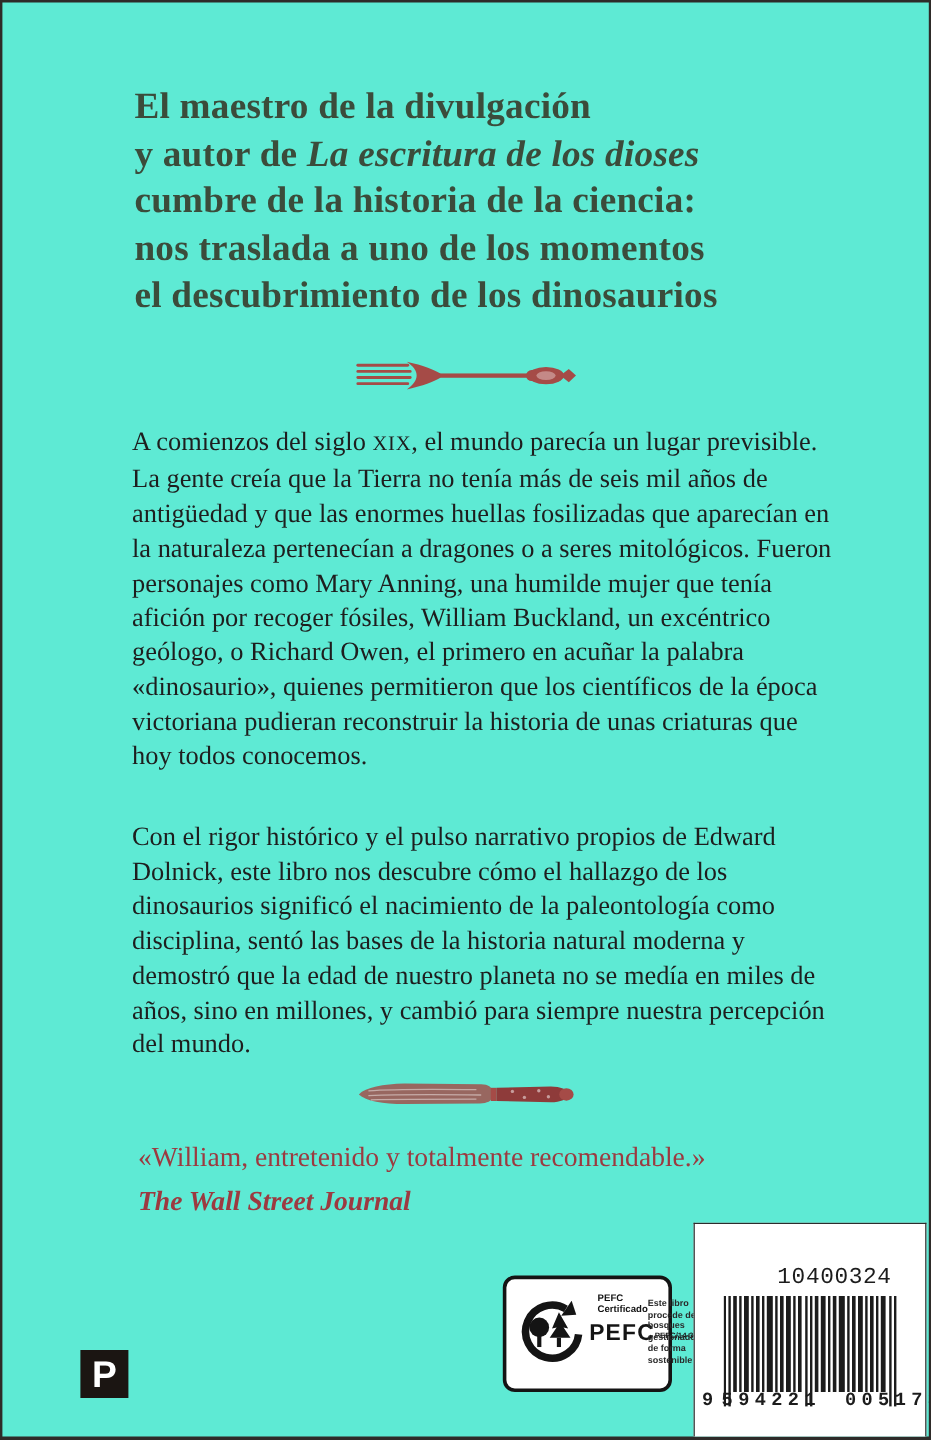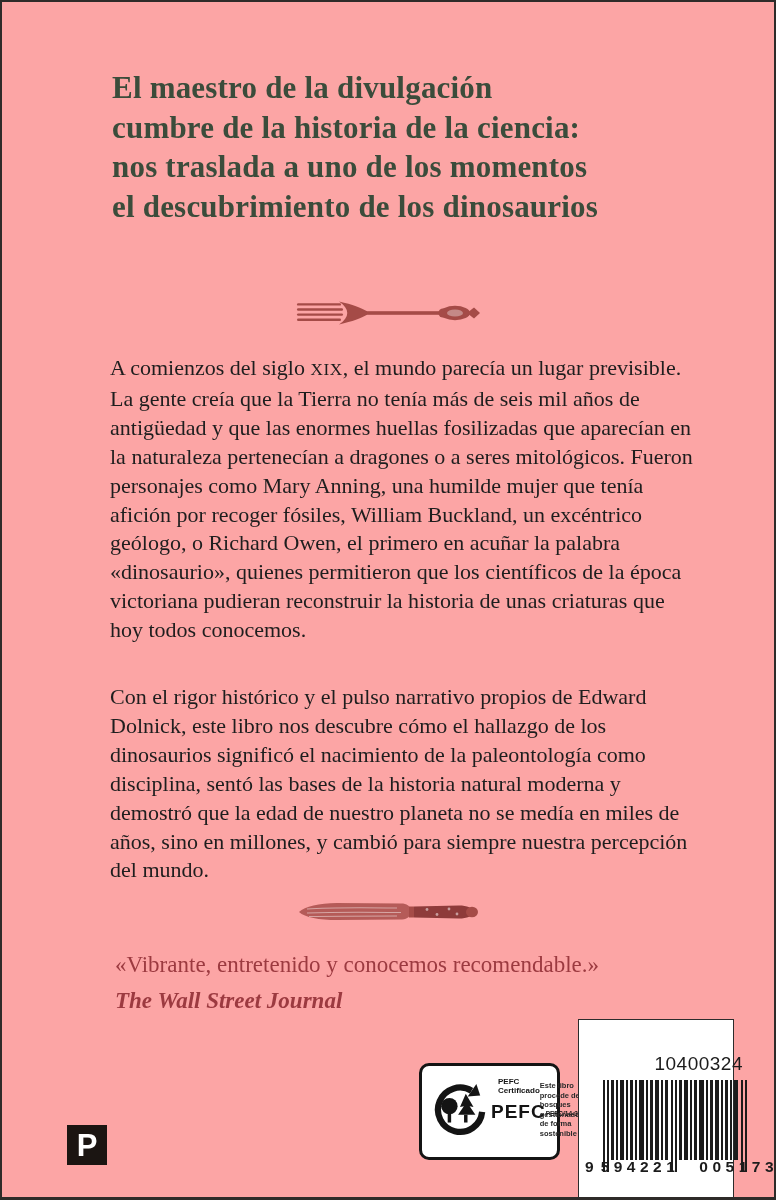--- a/index.html
+++ b/index.html
@@ -1,19 +1,19 @@
 <!DOCTYPE html>
 <html><head>
 <meta charset="utf-8">
 <style>
   html,body{margin:0;padding:0;background:#e8e8e8;}
   .page{
     position:relative;
     width:776px;height:1200px;
-    background:#fca5a5;
+    background:#5eead4;
     box-sizing:border-box;
     border:2px solid #2e2b29;
     border-bottom-width:3px;
     overflow:hidden;
     font-family:"Liberation Serif", serif;
   }
   .headline{
     position:absolute;left:110px;top:66px;width:580px;
     font-weight:bold;font-size:31px;line-height:39.5px;
     color:#3b4c3b;letter-spacing:.2px;
@@ -43,23 +43,23 @@
   }
   .pefc-left{width:64px;display:flex;align-items:center;}
   .pefc-acronym{font-weight:bold;font-size:19px;letter-spacing:1px;color:#141414;line-height:17px;margin-top:-2px;}
   .pefc-license{font-size:6.5px;font-weight:bold;color:#141414;margin-top:2px;white-space:nowrap;}
   .pefc-right{flex:1;padding-left:5px;display:flex;flex-direction:row;color:#141414;}
   .pefc-cert{font-size:8px;font-weight:bold;margin-top:6px;}
   .pefc-desc{font-size:7.5px;line-height:9.5px;margin-top:10px;font-weight:bold;color:#2a2a2a;}
   .pefc-web{font-size:7.5px;font-weight:bold;margin-top:9px;text-align:right;}
   
   .barcode-box{
-    position:absolute;left:576px;top:1017px;width:156px;height:181px;
+    position:absolute;left:576px;top:1017px;width:194px;height:181px;
     box-sizing:border-box;border:1px solid #2c2c2c;border-bottom:none;
-    background:#fff;font-family:Liberation Sans, sans-serif;color:#1c1c1c;
+    background:#fff;font-family:Liberation Mono, monospace;color:#1c1c1c;
   }
   .bc-number{
     position:absolute;top:33px;left:0;width:164px;text-align:right;
     font-size:19px;letter-spacing:.5px;
   }
   .bc-bars{position:absolute;left:24px;top:60px;}
   .bc-digits{
     position:absolute;left:6px;top:138px;width:176px;
     font-size:15.5px;font-weight:bold;display:flex;align-items:flex-start;
   }
@@ -78,20 +78,21 @@
   .pub-p{color:#fff;font-weight:bold;font-size:31px;line-height:31px;margin-top:1px;}
   .pub-rest{color:#1b1512;font-weight:bold;font-size:29.5px;letter-spacing:.5px;margin-left:1px;}
 </style>
 </head>
 <body>
 
 <div class="page">
 
   <div class="headline">
     <div>El maestro de la divulgación</div>
+    <div><span>y autor de </span><span class="it">La escritura de los dioses</span></div>
     <div>cumbre de la historia de la ciencia:</div>
     <div>nos traslada a uno de los momentos</div>
     <div>el descubrimiento de los dinosaurios</div>
   </div>
 
   <div class="ornament fork">
     <svg width="186" height="28" viewBox="0 0 186 28">
       <g fill="#a54b47">
         <rect x="2" y="4.2" width="44" height="2.4" rx="1.2"></rect>
         <rect x="2" y="9.3" width="46" height="2.4" rx="1.2"></rect>
@@ -123,21 +124,21 @@
       <path d="M117,6.5 L162,5.5 C170,5.5 176,8 177,12 C176,16 170,18.5 162,18.5 L117,17.5 Z" fill="#8e3b3a"></path>
       <ellipse cx="175" cy="12" rx="6" ry="5.2" fill="#a54b47"></ellipse>
       <circle cx="130" cy="9.5" r="1.4" fill="#fff" opacity="0.5"></circle>
       <circle cx="140" cy="14.5" r="1.4" fill="#fff" opacity="0.5"></circle>
       <circle cx="152" cy="9" r="1.4" fill="#fff" opacity="0.5"></circle>
       <circle cx="160" cy="14" r="1.4" fill="#fff" opacity="0.5"></circle>
     </svg>
   </div>
 
   <div class="review">
-    <div>«Vibrante, entretenido y conocemos recomendable.»</div>
+    <div>«William, entretenido y totalmente recomendable.»</div>
     <div class="src">The Wall Street Journal</div>
   </div>
 
   <div class="pefc-box">
     <div class="pefc-left">
       <span>
         <svg width="62" height="52" viewBox="0 0 64 54">
           <path d="M44,7 A23,23 0 1,0 55,29" stroke="#141414" stroke-width="6.5" fill="none"></path>
           <path d="M49,0 L40,13 L53,12 Z" fill="#141414"></path>
           <circle cx="21" cy="23" r="8.5" fill="#141414"></circle>

